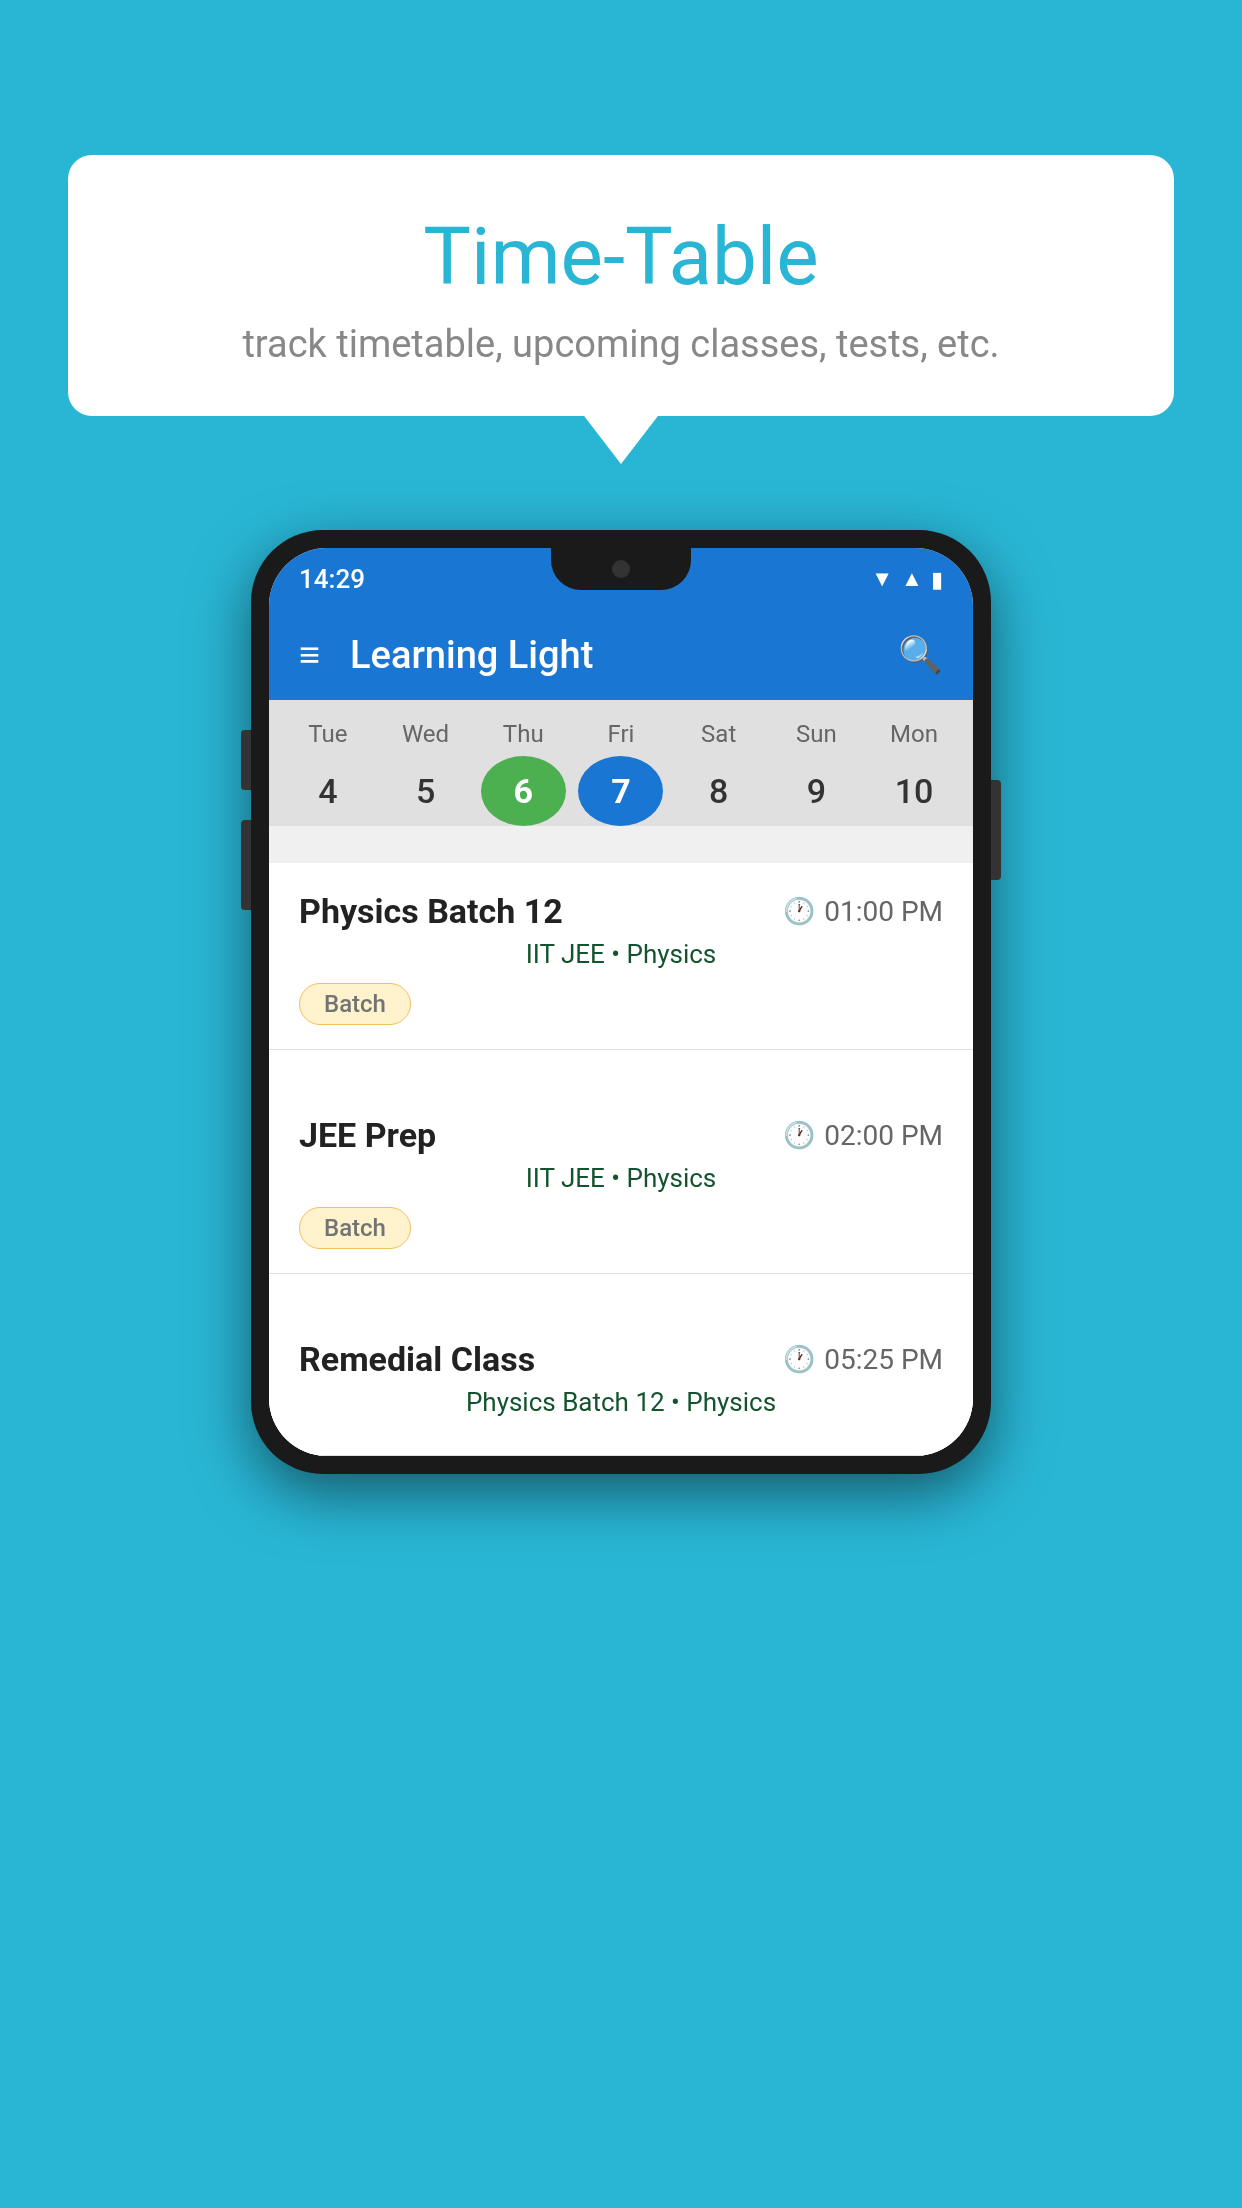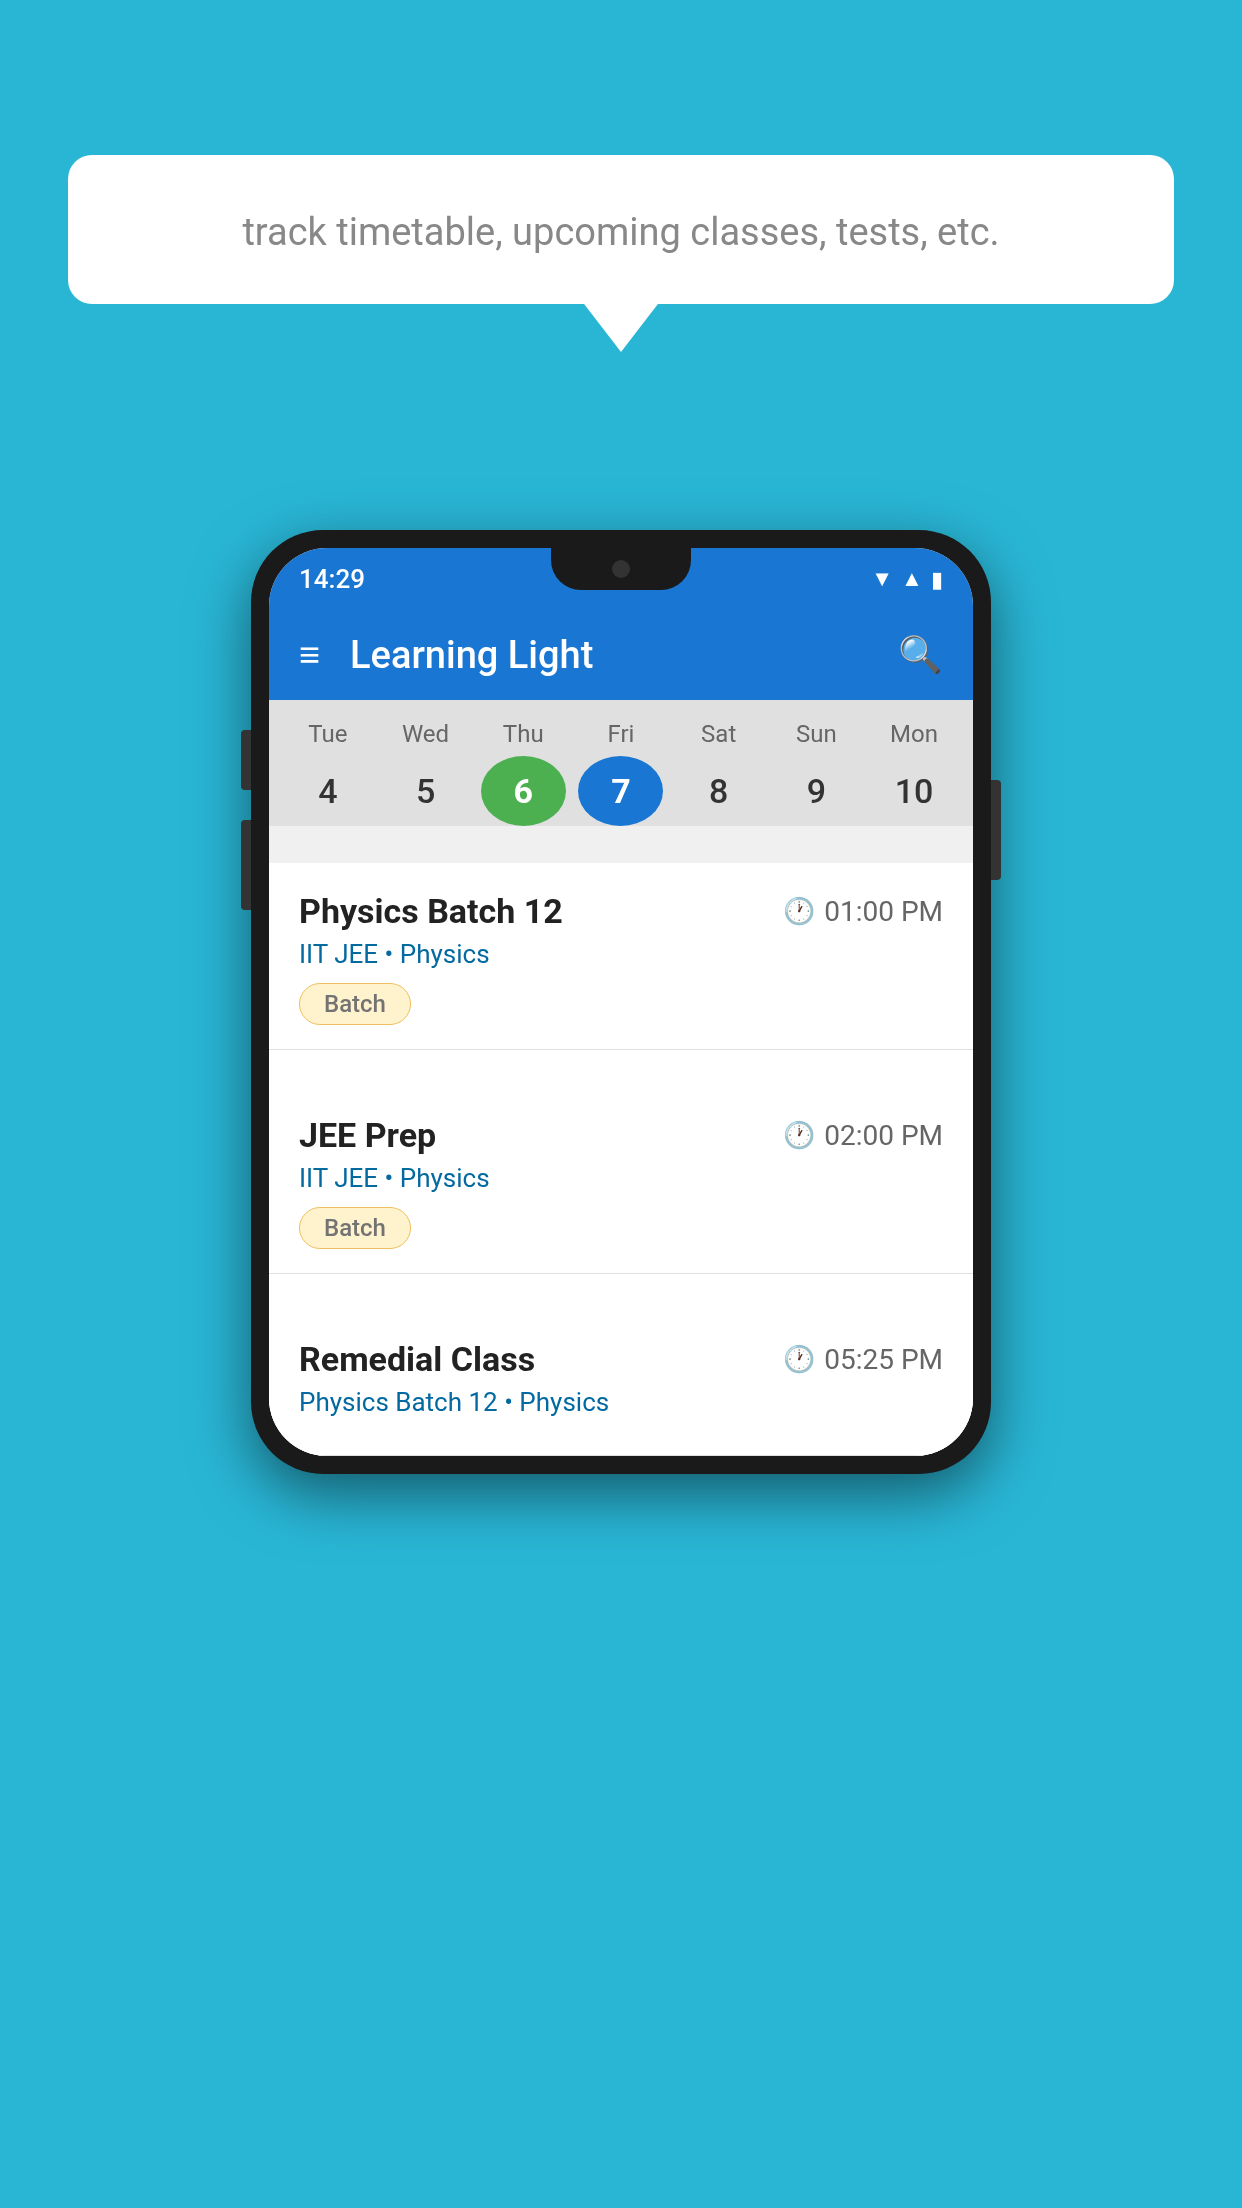--- a/index.html
+++ b/index.html
@@ -275,22 +275,23 @@
       font-size: 28px;
     }
 
     .clock-icon {
       font-size: 26px;
       color: #888;
     }
 
     .schedule-item-subtitle {
       font-size: 26px;
-      color: #0369a1;
+      color: #14532d;
       margin-bottom: 14px;
+      text-align: center;
     }
 
     .batch-badge {
       display: inline-block;
       background: #FFF3CD;
       color: #737373;
       border: 1.5px solid #F0C060;
       border-radius: 30px;
       padding: 6px 24px;
       font-size: 24px;
@@ -300,20 +301,21 @@
     
     .wifi-icon { font-size: 22px; color: white; }
     .signal-icon { font-size: 22px; color: white; }
     .battery-icon { font-size: 22px; color: white; }
   </style>
 </head>
 <body>
 
 <div class="speech-bubble-container">
   <div class="speech-bubble">
+    <div class="speech-bubble-title">Time-Table</div>
     <div class="speech-bubble-subtitle">track timetable, upcoming classes, tests, etc.</div>
   </div>
 </div>
 
 <div class="phone-container">
   <div class="phone-outer">
     <div class="phone-side-button-left"></div>
     <div class="phone-side-button-left2"></div>
     <div class="phone-side-button-right"></div>
 

